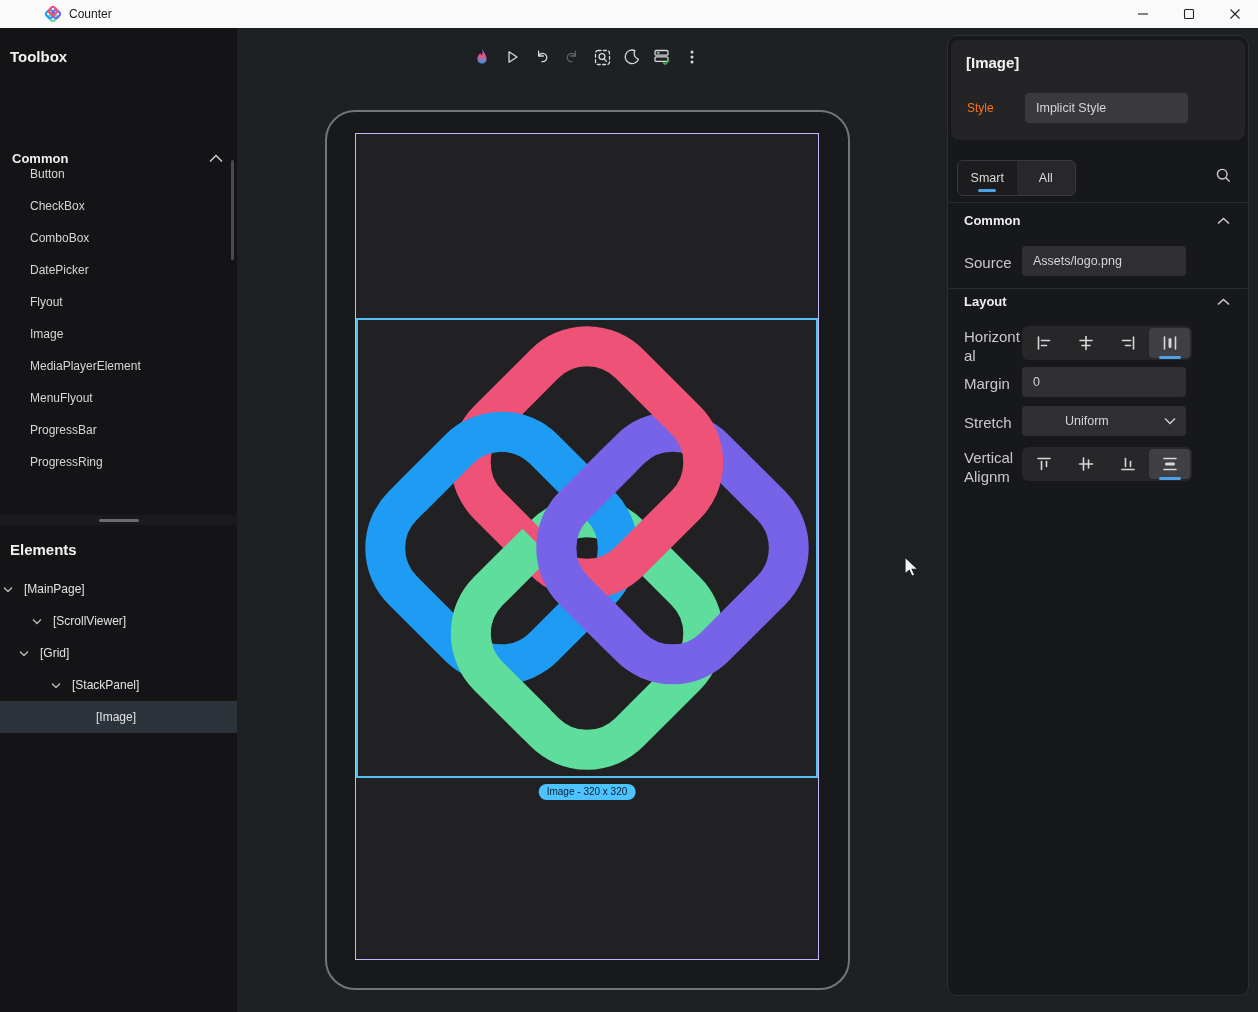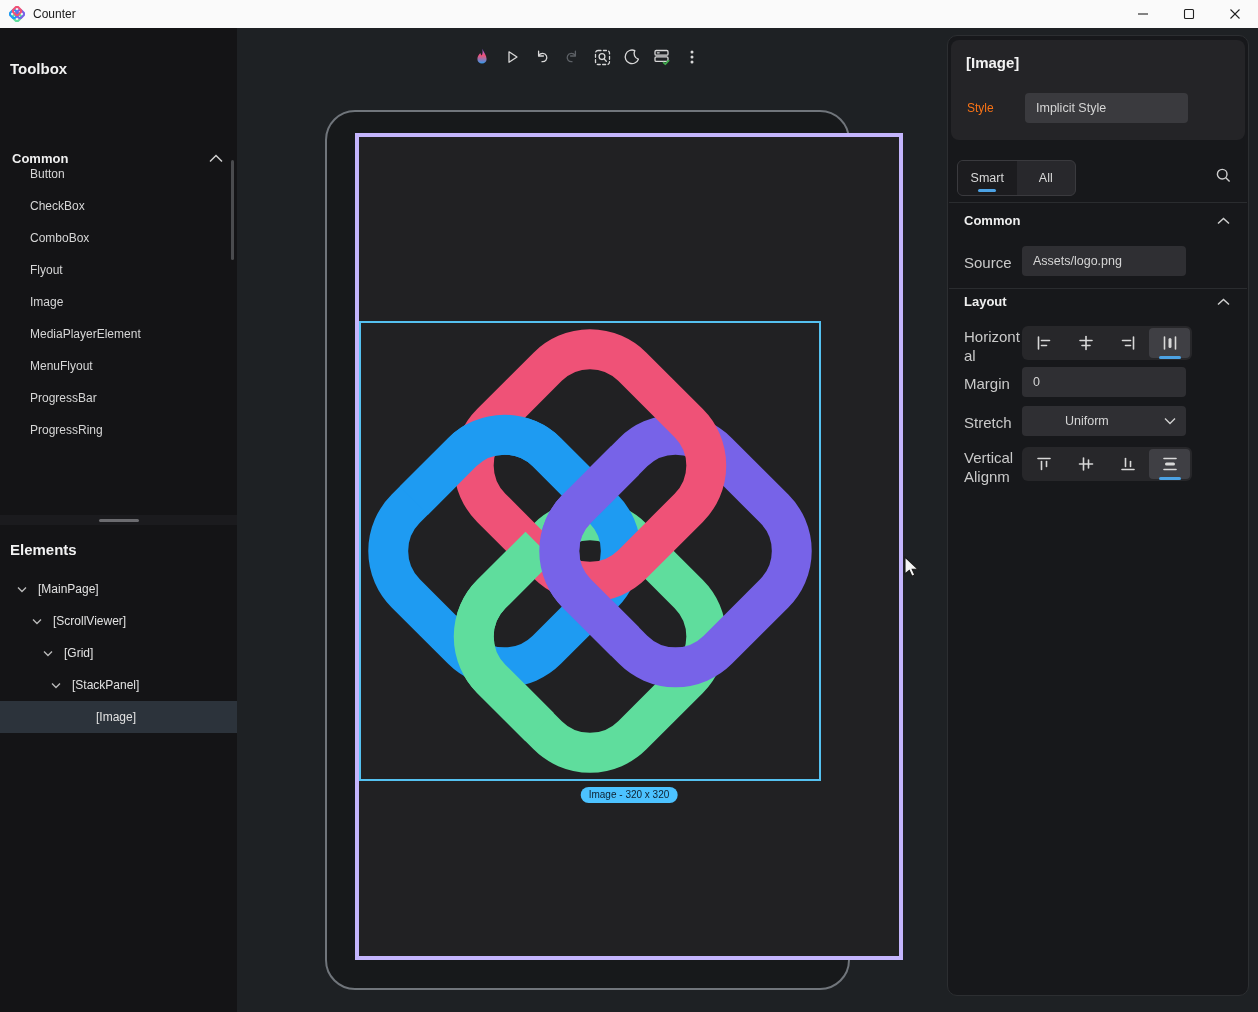--- a/index.html
+++ b/index.html
@@ -2,21 +2,21 @@
 <html><head>
 <meta charset="utf-8">
 <style>
   * { margin:0; padding:0; box-sizing:border-box; }
   html,body { width:1258px; height:1012px; overflow:hidden; background:#1E2124;
     font-family:"Liberation Sans", sans-serif; -webkit-font-smoothing:antialiased; }
   .window { position:relative; width:1258px; height:1012px; }
 
   
   .titlebar { position:absolute; left:0; top:0; width:1258px; height:28px; background:#FAFAFA;
-    display:flex; align-items:center; color:#1b1b1b; font-size:12px; }
+    display:flex; align-items:center; color:#1b1b1b; font-size:12px;padding-left:36px; }
   .titlebar .appicon { width:16px; height:16px; margin:0 8px 0 9px; }
   .wincontrols { position:absolute; right:0; top:0; height:28px; display:flex; }
   .winbtn { width:46px; height:28px; display:flex; align-items:center; justify-content:center; }
   .winbtn svg { stroke:#222; stroke-width:1.1; fill:none; }
 
   
   .sidebar { position:absolute; left:0; top:28px; width:237px; height:984px; background:#141416; color:#dedede; }
   .panel-title { position:absolute; left:10px; font-size:15px; font-weight:bold; color:#f2f2f2; }
   .searchbox { position:absolute; left:10px; top:47px; width:217px; height:30px; background:#232327;
     border-radius:4px; display:flex; align-items:center; padding:0 8px; }
@@ -42,22 +42,22 @@
   
   .canvas { position:absolute; left:237px; top:28px; width:1021px; height:984px; background:#1E2124; }
 
   .toolbar { position:absolute; left:230px; top:14px; display:flex; }
   .tbtn { width:30px; height:30px; display:flex; align-items:center; justify-content:center; border-radius:4px; }
   .tbtn svg { stroke:#d8d8d8; fill:none; stroke-width:1.3; stroke-linecap:round; stroke-linejoin:round; }
   .tbtn.dim svg { stroke:#5d6166; }
 
   .device { position:absolute; left:88px; top:82px; width:525px; height:880px; background:#17191B;
     border:2px solid #70757B; border-radius:30px; }
-  .screen { position:absolute; left:28px; top:21px; width:548px; height:827px; background:#212123;
-    border:4px solid #c4b5fd; }
+  .screen { position:absolute; left:28px; top:21px; width:464px; height:827px; background:#212123;
+    border:1px solid #c4b5fd; }
   .selection { position:absolute; left:0px; top:184px; width:462px; height:460px; border:2px solid #55C1F0; }
   .selection svg { position:absolute; left:0; top:0; width:458px; height:456px; }
   .sel-label { position:absolute; left:50%; transform:translateX(-50%); top:650px; background:#4CC2FF;
     color:#0d2030; font-size:10px; padding:2px 8px 3px; border-radius:8px; white-space:nowrap; }
 
   
   .props { position:absolute; left:710px; top:7px; width:302px; height:961px; background:#17181B;
     border:1px solid #2C2E31; border-radius:10px; color:#d9d9d9; }
   .head-card { position:absolute; left:3px; top:4px; width:294px; height:100px; background:#242427; border-radius:8px; }
   .head-card .hc-title { position:absolute; left:15px; top:14px; font-size:15px; font-weight:bold; color:#f3f3f3; }
@@ -128,67 +128,68 @@
         <svg width="12" height="12">
             <line x1="1.5" y1="1.5" x2="10.5" y2="10.5"></line>
             <line x1="10.5" y1="1.5" x2="1.5" y2="10.5"></line>
           </svg>
       </div>
     </div>
   </div>
 
   <div class="sidebar">
 
-    <div class="panel-title" style="top:32px">Toolbox</div>
+    <div class="panel-title" style="top:20px">Toolbox</div>
 
 
     <div class="sec-header" style="top:123px">
       <span>Common</span>
       <svg width="14" height="9" viewBox="0 0 14 9" style="stroke:#cfcfcf;fill:none;stroke-width:1.5">
           <polyline points="1,7.5 7,1.5 13,7.5"></polyline>
         </svg>
     </div>
 
     <div class="tool-list">
       <div class="tool-item">Button</div>
       <div class="tool-item">CheckBox</div>
       <div class="tool-item">ComboBox</div>
+      <div class="tool-item">DatePicker</div>
       <div class="tool-item">Flyout</div>
       <div class="tool-item">Image</div>
       <div class="tool-item">MediaPlayerElement</div>
       <div class="tool-item">MenuFlyout</div>
       <div class="tool-item">ProgressBar</div>
       <div class="tool-item">ProgressRing</div>
     </div>
     <div class="vscroll"></div>
 
     <div class="splitter">
         <div class="handle"></div>
       </div>
 
     <div class="panel-title" style="top:513px">Elements</div>
 
     <div class="tree">
-      <div class="tree-row" style="padding-left:14px">
+      <div class="tree-row" style="padding-left:0">
         <span class="tw">
             <svg width="10" height="7" viewBox="0 0 10 7">
               <polyline points="1,1.5 5,5.5 9,1.5"></polyline>
             </svg>
           </span>
         <span style="margin-left:8px">[MainPage]</span>
       </div>
       <div class="tree-row" style="padding-left:29px">
         <span class="tw">
             <svg width="10" height="7" viewBox="0 0 10 7">
               <polyline points="1,1.5 5,5.5 9,1.5"></polyline>
             </svg>
           </span>
         <span style="margin-left:8px">[ScrollViewer]</span>
       </div>
-      <div class="tree-row" style="padding-left:40px">
+      <div class="tree-row" style="padding-left:16px">
         <span class="tw">
             <svg width="10" height="7" viewBox="0 0 10 7">
               <polyline points="1,1.5 5,5.5 9,1.5"></polyline>
             </svg>
           </span>
         <span style="margin-left:8px">[Grid]</span>
       </div>
       <div class="tree-row" style="padding-left:48px">
         <span class="tw">
             <svg width="10" height="7" viewBox="0 0 10 7">

